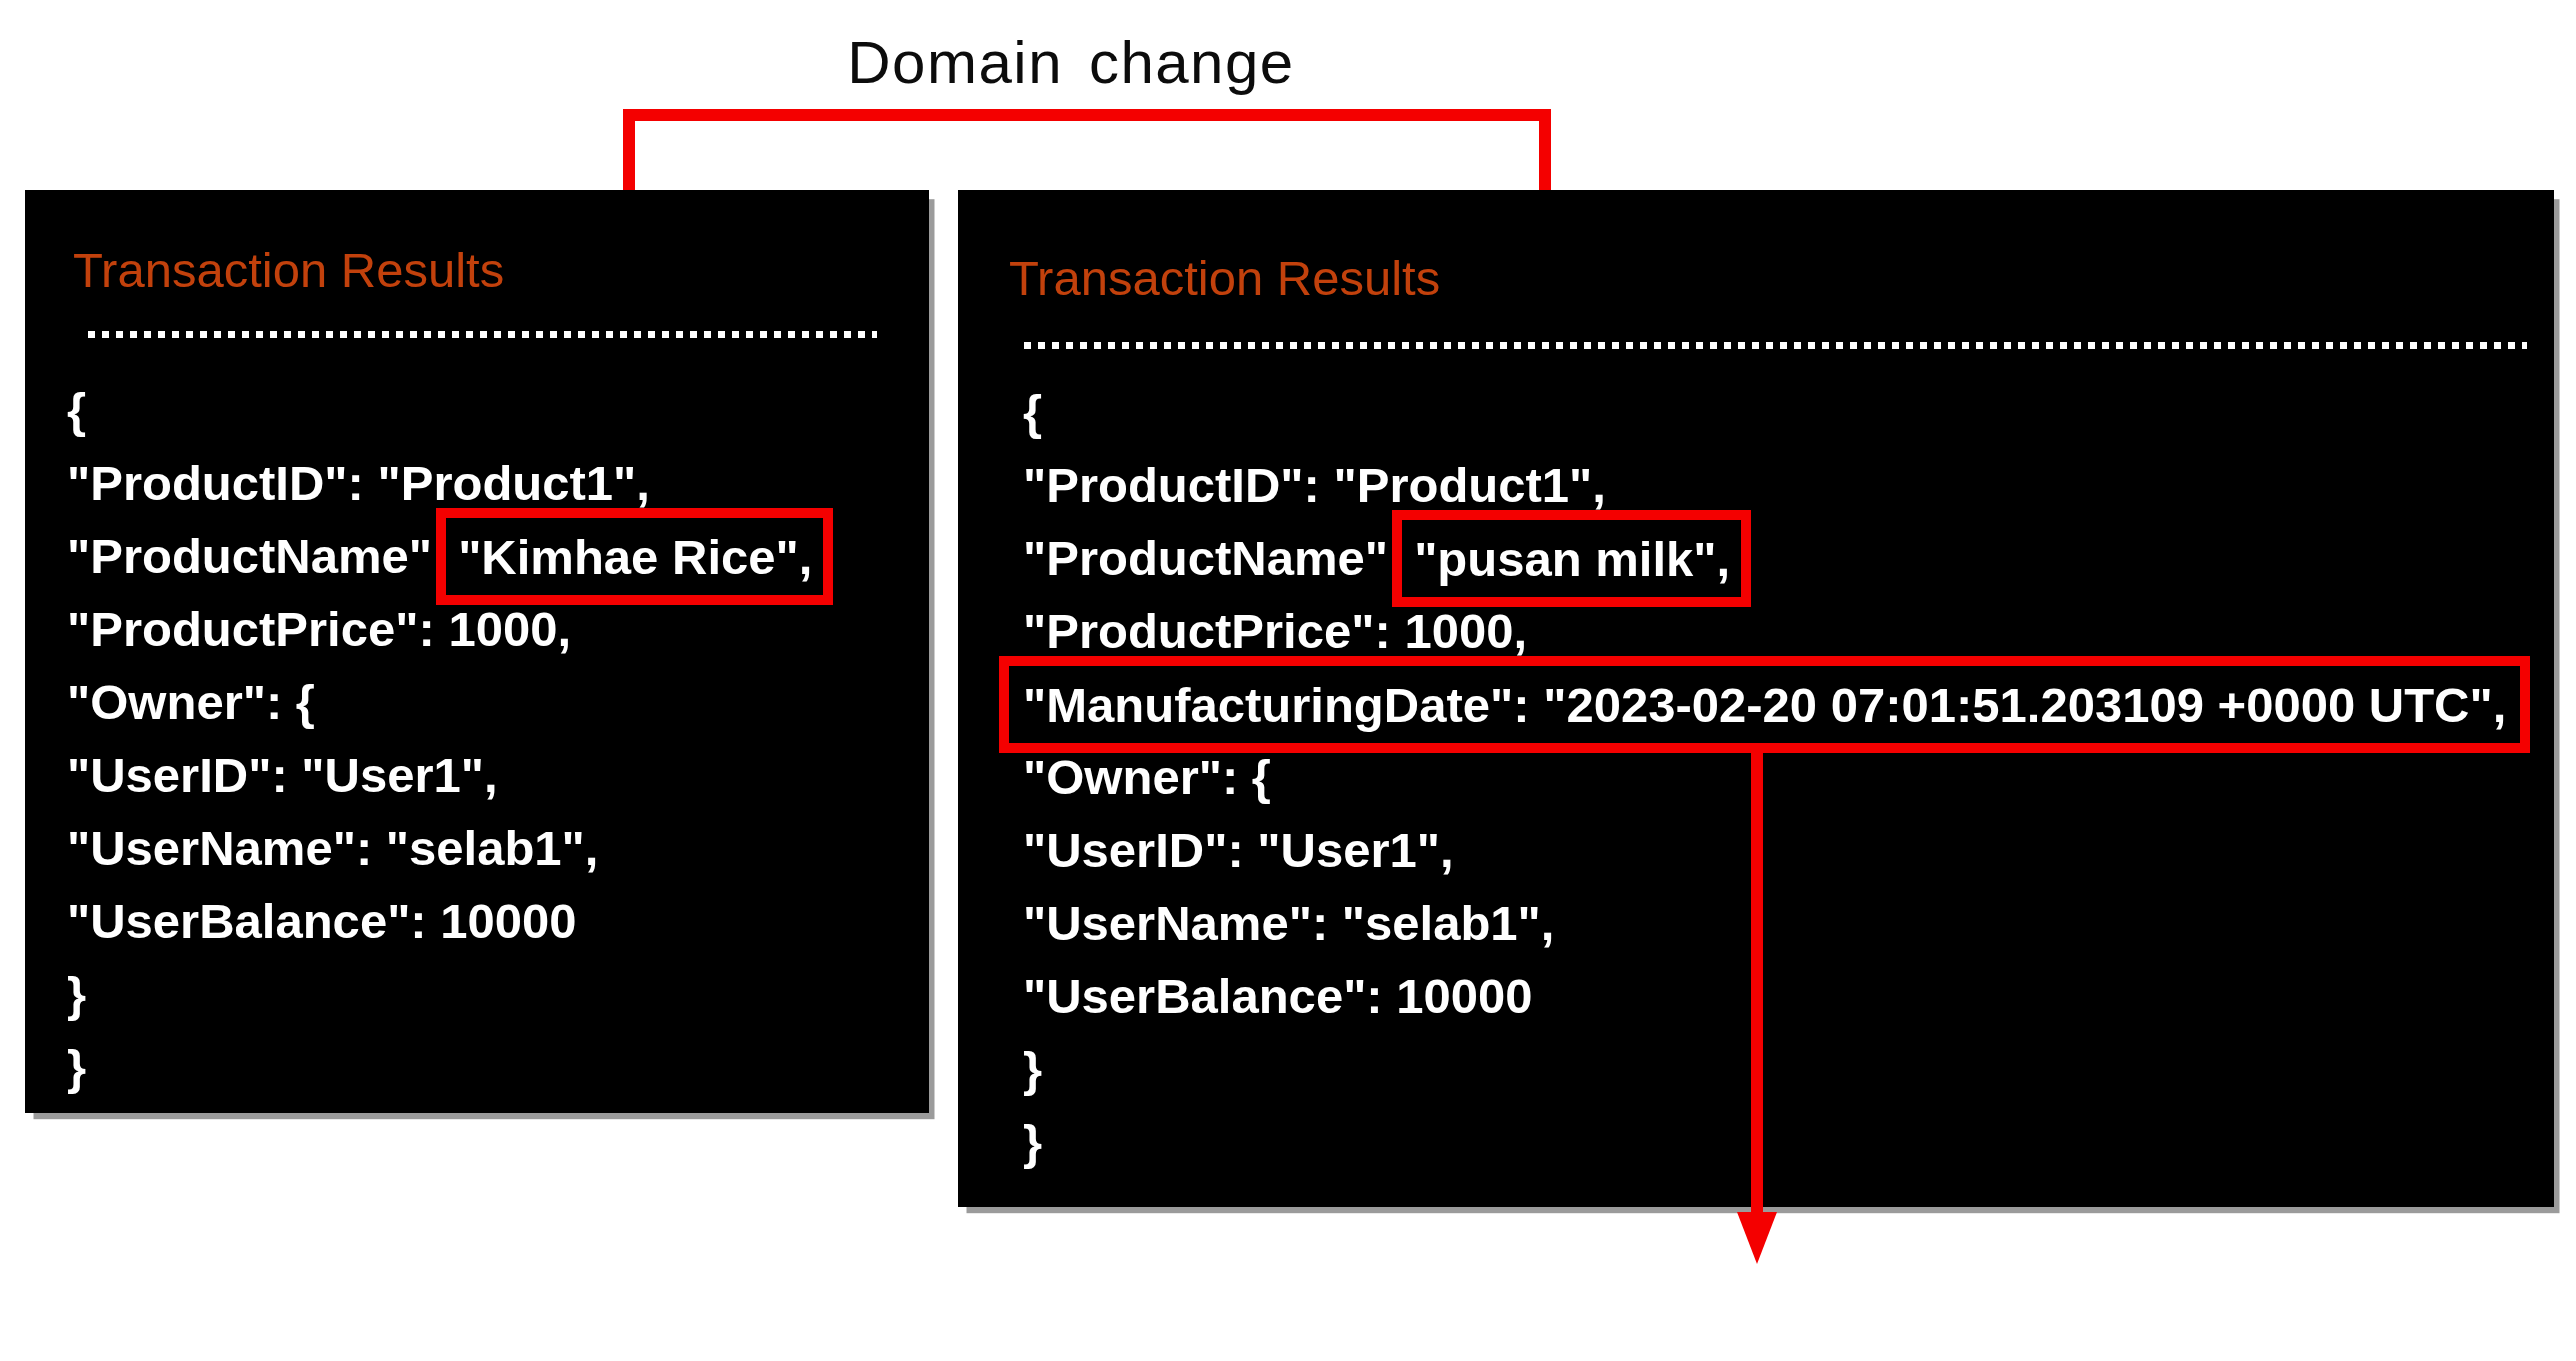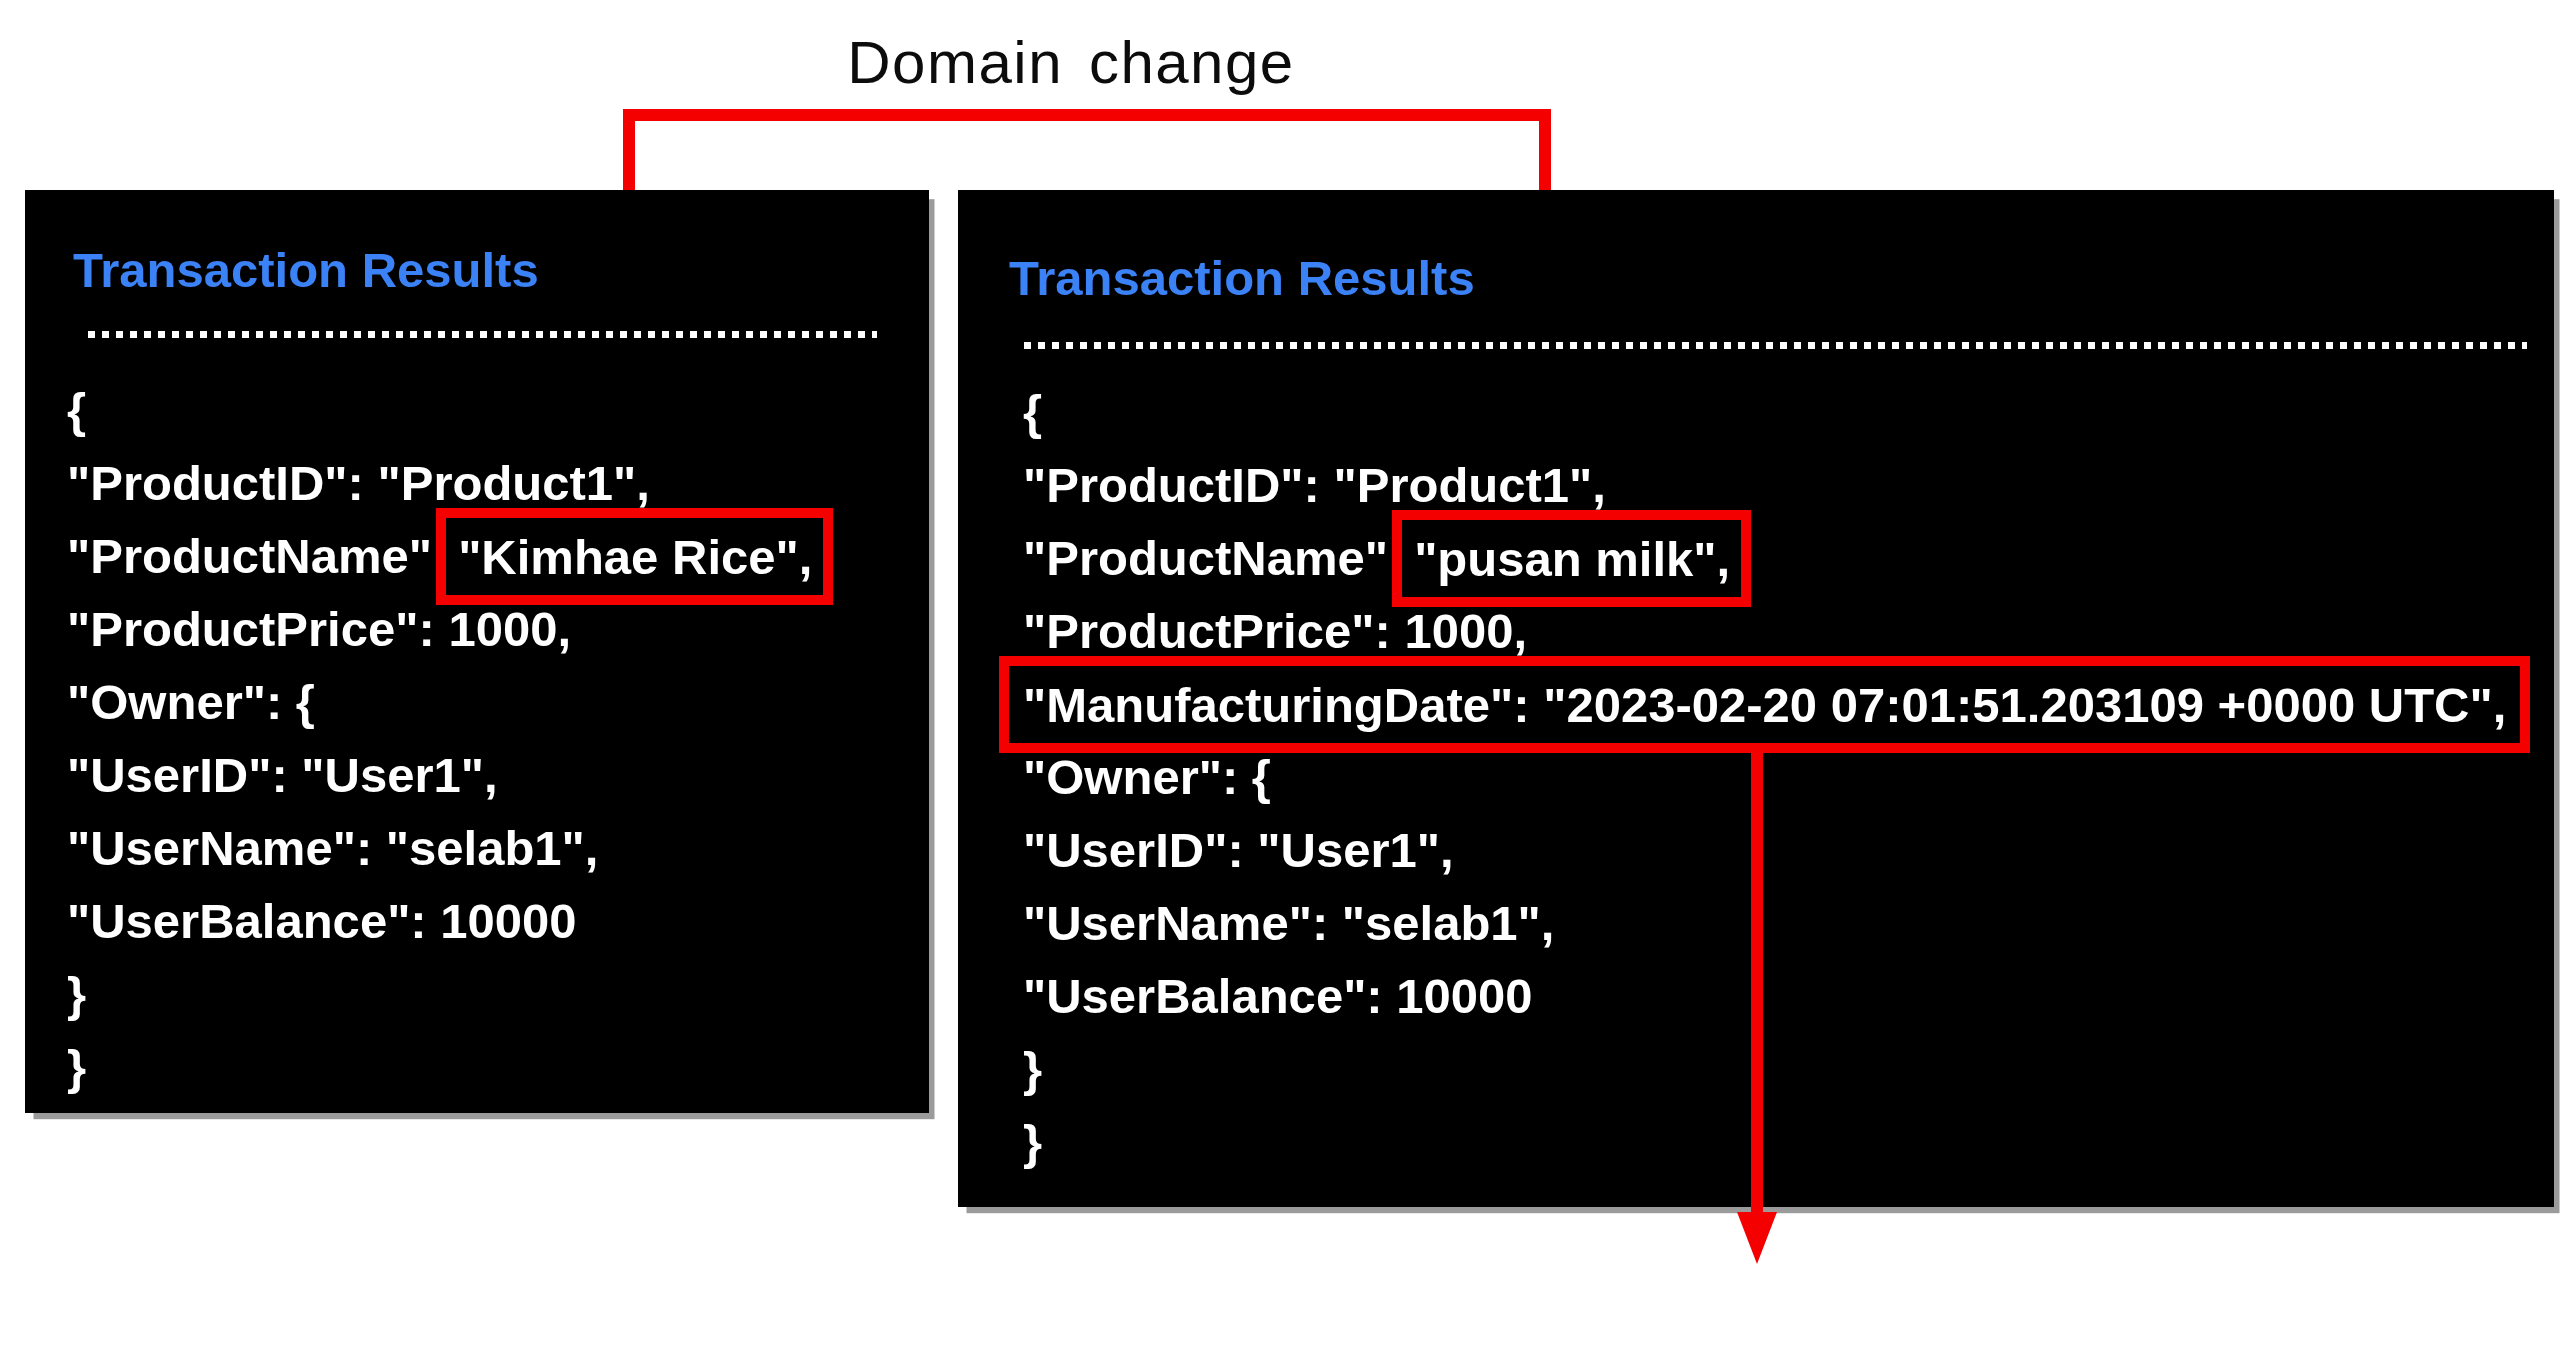--- a/index.html
+++ b/index.html
@@ -12,21 +12,21 @@
   .annotation-label {
     position:absolute; color:#0c0c0c;
     font-size:60px; letter-spacing:1.5px; word-spacing:7.7px;
     white-space:nowrap; transform:translateX(-50%);
   }
   .panel {
     position:absolute; background:#000000;
     box-shadow:7px 7.7px 0 -1.5px #9b9b9b;
   }
   .panel-title {
-    position:absolute; color:#3b82f6; font-size:49px; font-weight:700;
+    position:absolute; color:#c2410c; font-size:49px; font-weight:400;
     white-space:nowrap;
   }
   .dashes {
     position:absolute; height:7px;
     background:repeating-linear-gradient(90deg,#ffffff 0 7px,transparent 7px 14px);
   }
   .code {
     position:absolute; color:#ffffff; font-size:49px; font-weight:700;
     line-height:73px; white-space:nowrap;
   }

